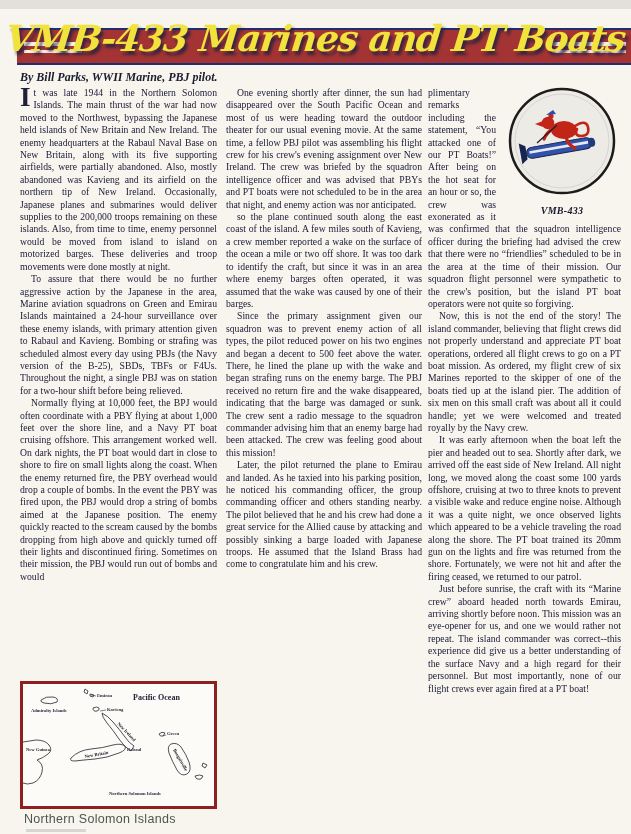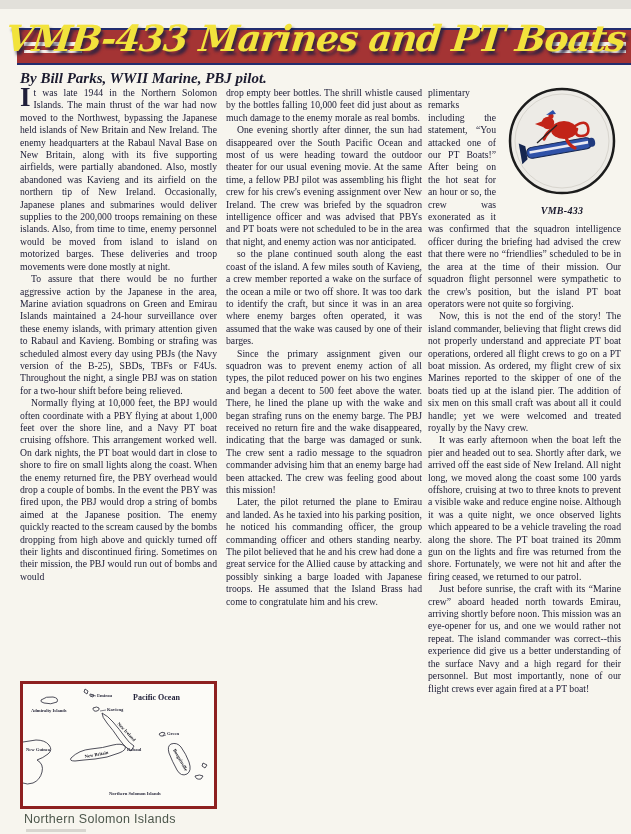--- a/index.html
+++ b/index.html
@@ -27,21 +27,21 @@
   .stripes .s2{height:3px;background:#f8f1ea;}
   .stripes-left{left:24px;width:58px;}
   .stripes-right{right:5px;width:74px;}
   .page-title{
     position:absolute;left:0;right:0;top:17px;z-index:3;text-align:center;
     font-family:"DejaVu Serif",serif;font-style:italic;font-weight:bold;
     font-size:36px;letter-spacing:-1px;color:#f2e33c;
     text-shadow:3px 4px 3px rgba(32,32,66,0.8);
     transform:skewX(-6deg);
   }
-  .byline{position:absolute;left:20px;top:70px;font-size:15px;font-weight:bold;font-style:italic;color:#1c1c30;}
+  .byline{position:absolute;left:20px;top:70px;font-size:12px;font-weight:bold;font-style:italic;color:#1c1c30;}
 
   
   .col{position:absolute;top:87px;font-size:9.7px;line-height:12.4px;text-align:justify;}
   .col p{margin:0;text-indent:11px;}
   .col p.noindent{text-indent:0;}
   #col1{left:20px;width:197px;height:746px;}
   #col2{left:226px;width:196px;height:746px;overflow:hidden;}
   #col3{left:428px;width:193px;height:746px;overflow:hidden;}
   .col1-text{height:580px;overflow:hidden;}
   .dropcap{float:left;font-size:27px;line-height:21px;font-weight:bold;padding-right:3px;}
@@ -133,21 +133,20 @@
         <text class="mlbl" x="3" y="67">New Guinea</text>
         <text class="mlbl-dark" x="150" y="66" transform="rotate(60 150 66)">Bougainville</text>
         <text class="mlbl" x="86" y="111">Northern Solomon Islands</text>
       </svg>
     </div>
     <div class="map-caption">Northern Solomon Islands</div>
   </div>
 </div>
 
 <div class="col" id="col2">
-  <p class="noindent">drop empty beer bottles. The shrill whistle caused by the bottles falling 10,000 feet did just about as much damage to the enemy morale as real bombs.</p>
   <p>One evening shortly after dinner, the sun had disappeared over the South Pacific Ocean and most of us were heading toward the outdoor theater for our usual evening movie. At the same time, a fellow PBJ pilot was assembling his flight crew for his crew's evening assignment over New Ireland. The crew was briefed by the squadron intelligence officer and was advised that PBYs and PT boats were not scheduled to be in the area that night, and enemy action was nor anticipated.</p>
   <p>so the plane continued south along the east coast of the island. A few miles south of Kavieng, a crew member reported a wake on the surface of the ocean a mile or two off shore. It was too dark to identify the craft, but since it was in an area where enemy barges often operated, it was assumed that the wake was caused by one of their barges.</p>
   <p>Since the primary assignment given our squadron was to prevent enemy action of all types, the pilot reduced power on his two engines and began a decent to 500 feet above the water. There, he lined the plane up with the wake and began strafing runs on the enemy barge. The PBJ received no return fire and the wake disappeared, indicating that the barge was damaged or sunk. The crew sent a radio message to the squadron commander advising him that an enemy barge had been attacked. The crew was feeling good about this mission!</p>
   <p>Later, the pilot returned the plane to Emirau and landed. As he taxied into his parking position, he noticed his commanding officer, the group commanding officer and others standing nearby. The pilot believed that he and his crew had done a great service for the Allied cause by attacking and possibly sinking a barge loaded with Japanese troops. He assumed that the Island Brass had come to congratulate him and his crew.</p>
 </div>
 
 <div class="col" id="col3">
   <div class="emblem-wrap">
     <svg width="112" height="112" viewBox="0 0 112 112">
       <circle cx="56" cy="56" r="52" fill="#edebe6" stroke="#1c1c1c" stroke-width="2.5"></circle>

